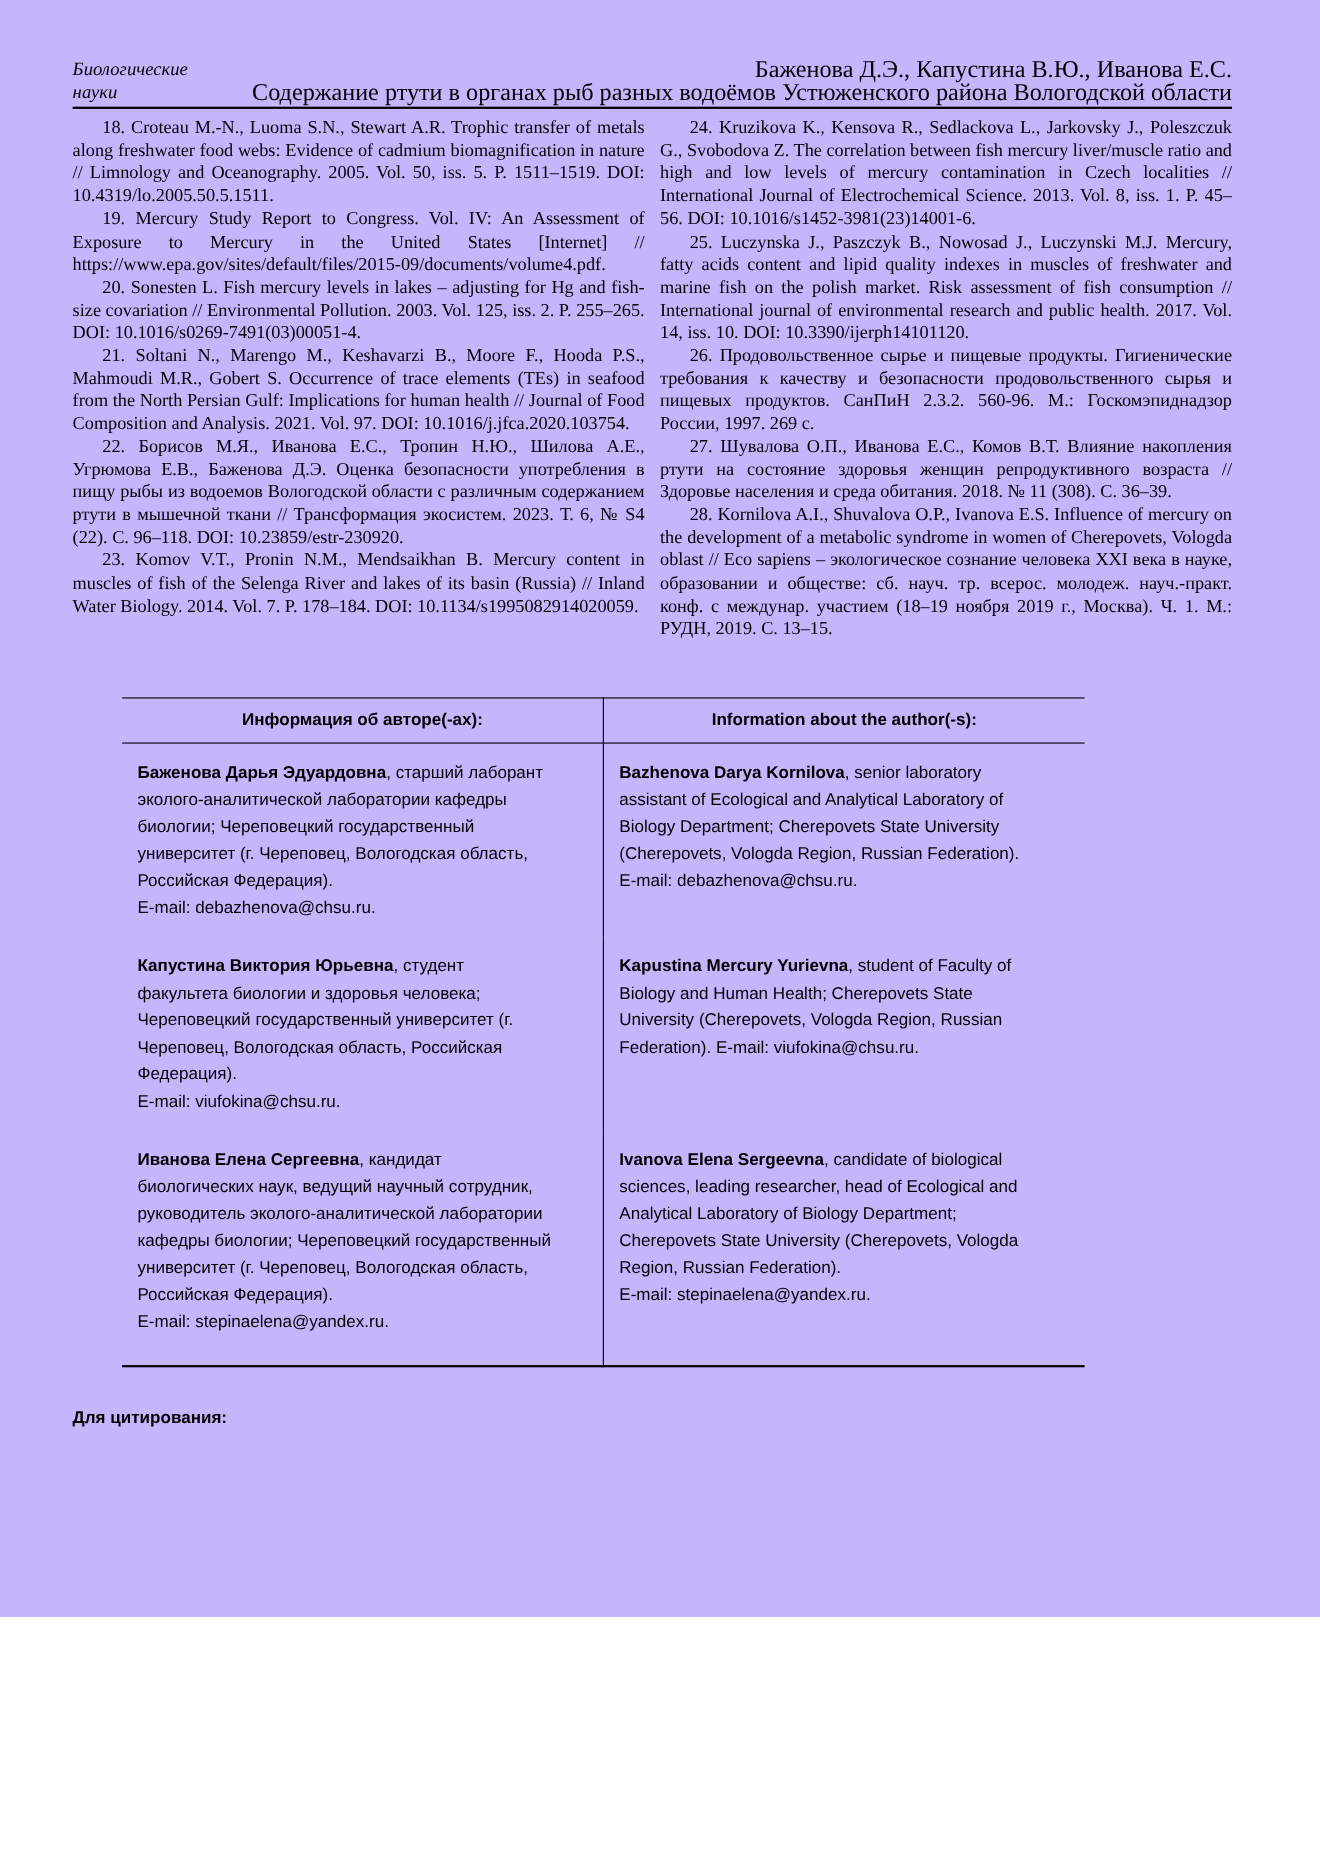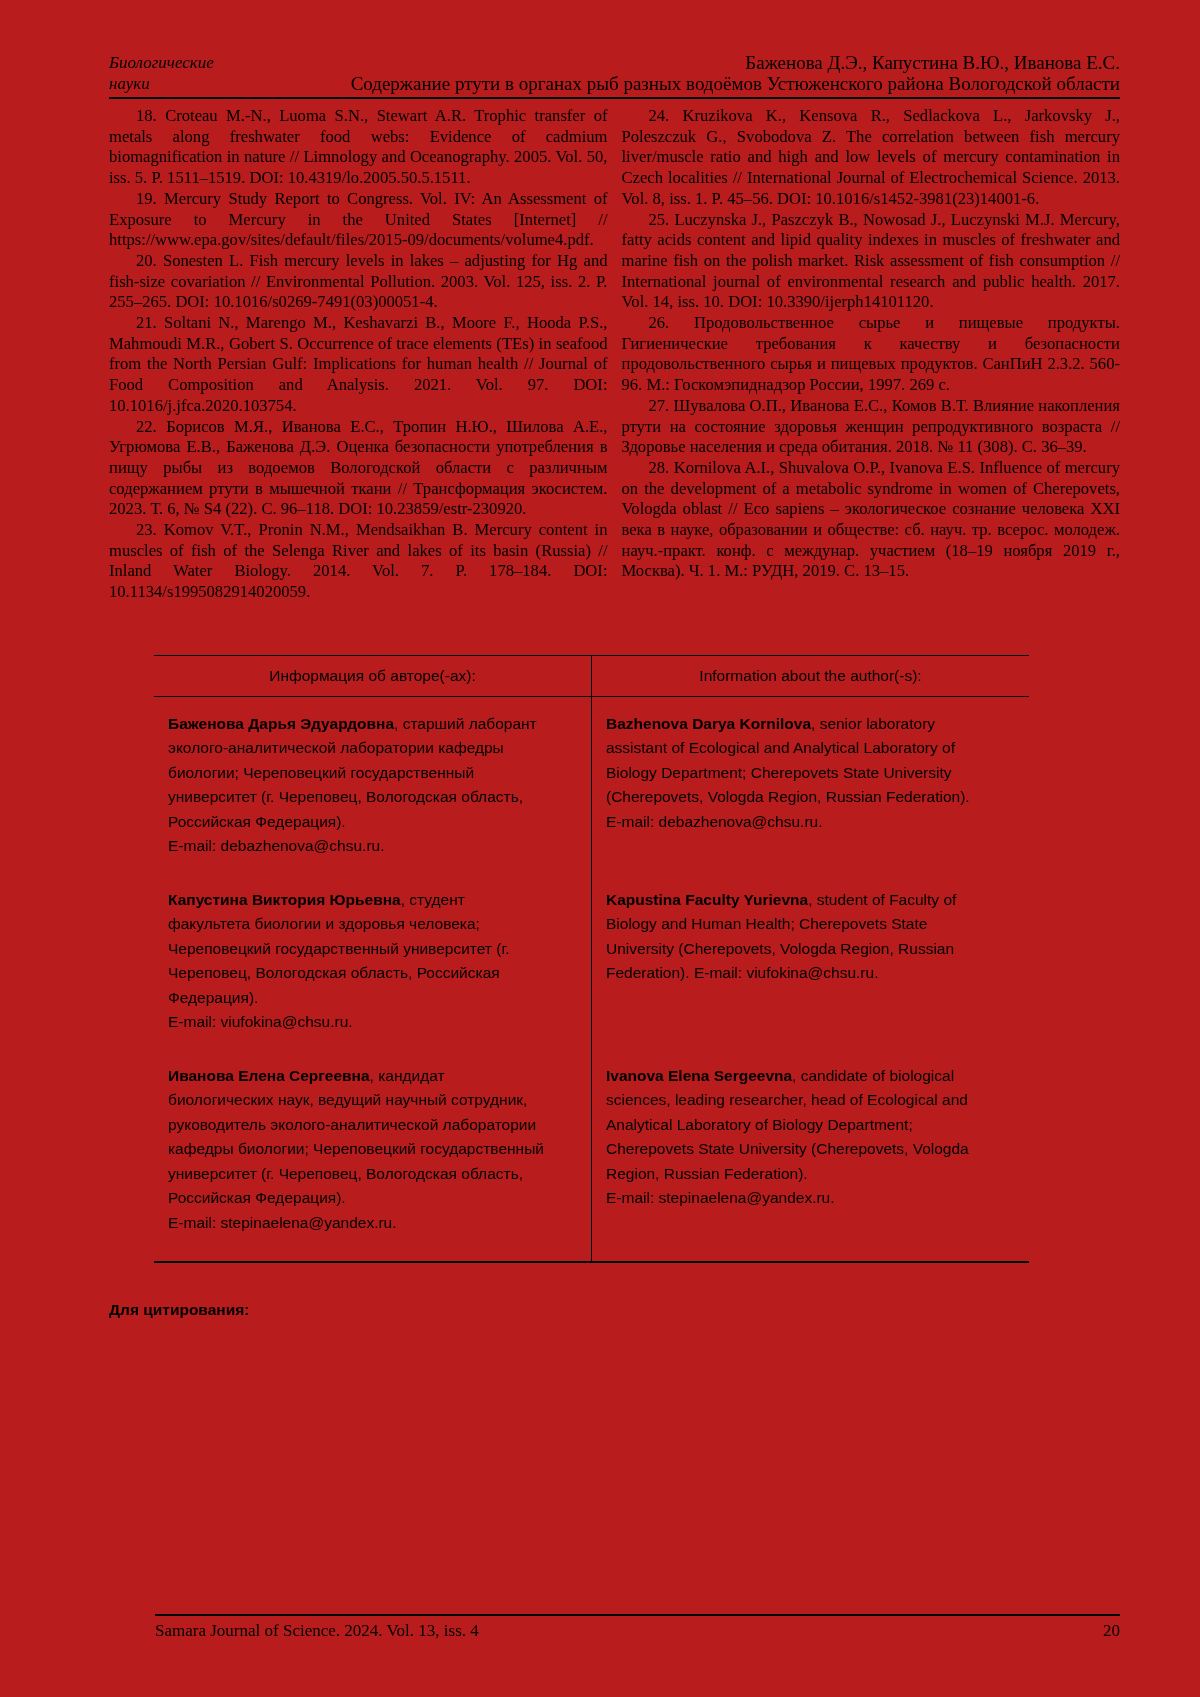--- a/index.html
+++ b/index.html
@@ -1,34 +1,34 @@
 <!DOCTYPE html>
 <html><head>
 <meta charset="utf-8">
 <style>
   html,body { margin:0; padding:0; background:#ffffff; }
   .page {
     position:relative;
-    width:1200px; height:1697px;
+    width:1200px; height:1470px;
     box-sizing:border-box;
-    padding:52px 80px 0 109px;
-    background:#b91c1c;
+    padding:52px 80px 0 66px;
+    background:#c4b5fd;
     color:#000;
     font-family:"Liberation Serif", serif;
     overflow:hidden;
   }
 
   
   .running-head {
     display:flex; justify-content:space-between; align-items:flex-end;
     border-bottom:2.5px solid #000;
     padding-bottom:3px;
   }
   .rh-left { font-style:italic; font-size:17px; line-height:21px; white-space:nowrap; }
-  .rh-right { flex:1; text-align:right; font-size:19px; line-height:21px; padding-left:40px; }
+  .rh-right { flex:1; text-align:right; font-size:22px; line-height:21px; padding-left:40px; }
 
   
   .refs { display:flex; gap:14px; margin-top:7px; }
   .refs-col { flex:1; min-width:0; }
   .ref {
     margin:0;
     font-size:16.6px; line-height:20.7px;
     text-align:justify;
     text-indent:27px;
     overflow-wrap:break-word;
@@ -37,21 +37,21 @@
   
   .authors-table {
     width:875px;
     margin:52px 0 0 45px;
     border-collapse:collapse;
     font-family:"Liberation Sans", sans-serif;
   }
   .authors-table th {
     border-top:1.5px solid #000;
     border-bottom:1.5px solid #000;
-    font-size:15.5px; font-weight:normal;
+    font-size:15.5px; font-weight:bold;
     text-align:center;
     padding:11px 6px;
     width:50%;
   }
   .authors-table td {
     vertical-align:top;
     font-size:15.5px; line-height:24.5px;
     padding:15px 46px 14px 14px;
   }
   .authors-table .cell-ru { border-right:1.5px solid #000; }
@@ -134,21 +134,21 @@
         <span class="author-name">Bazhenova Darya Kornilova</span><span>, senior laboratory assistant of Ecological and Analytical Laboratory of Biology Department; Cherepovets State University (Cherepovets, Vologda Region, Russian Federation).</span>
         <span class="email-line">E-mail: debazhenova@chsu.ru.</span>
       </td>
     </tr>
     <tr>
       <td class="cell-ru">
         <span class="author-name">Капустина Виктория Юрьевна</span><span>, студент факультета биологии и здоровья человека; Череповецкий государственный университет (г. Череповец, Вологодская область, Российская Федерация).</span>
         <span class="email-line">E-mail: viufokina@chsu.ru.</span>
       </td>
       <td>
-        <span class="author-name">Kapustina Faculty Yurievna</span><span>, student of Faculty of Biology and Human Health; Cherepovets State University (Cherepovets, Vologda Region, Russian Federation). E-mail: viufokina@chsu.ru.</span>
+        <span class="author-name">Kapustina Mercury Yurievna</span><span>, student of Faculty of Biology and Human Health; Cherepovets State University (Cherepovets, Vologda Region, Russian Federation). E-mail: viufokina@chsu.ru.</span>
         
       </td>
     </tr>
     <tr class="last-row">
       <td class="cell-ru">
         <span class="author-name">Иванова Елена Сергеевна</span><span>, кандидат биологических наук, ведущий научный сотрудник, руководитель эколого-аналитической лаборатории кафедры биологии; Череповецкий государственный университет (г. Череповец, Вологодская область, Российская Федерация).</span>
         <span class="email-line">E-mail: stepinaelena@yandex.ru.</span>
       </td>
       <td>
         <span class="author-name">Ivanova Elena Sergeevna</span><span>, candidate of biological sciences, leading researcher, head of Ecological and Analytical Laboratory of Biology Department; Cherepovets State University (Cherepovets, Vologda Region, Russian Federation).</span>

